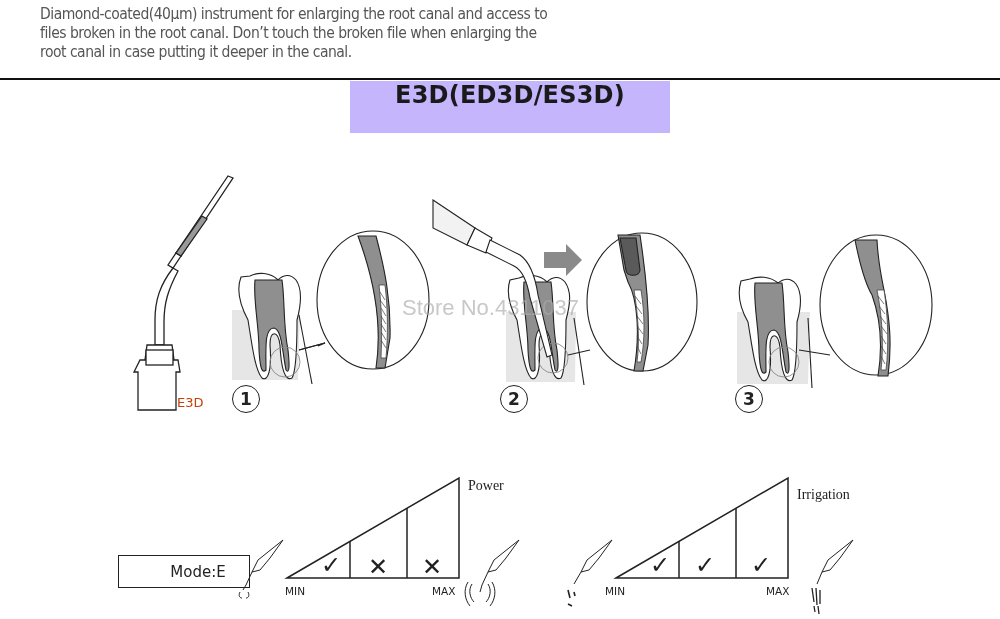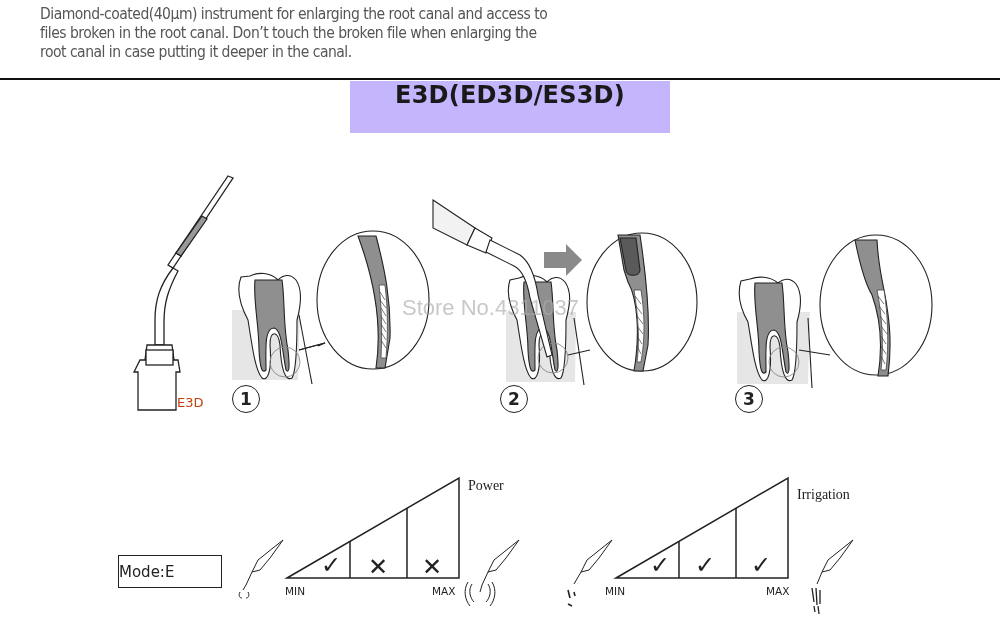--- a/index.html
+++ b/index.html
@@ -14,21 +14,21 @@
                background: #c4b5fd; display: flex; align-items: flex-start; justify-content: center; }
   .title-box span { font-family: "DejaVu Sans", sans-serif; font-weight: bold; font-size: 24px; color: #1a1a1a; letter-spacing: 0.2px; }
   svg.art { position: absolute; left: 0; top: 0; }
   .step-num { position: absolute; width: 26px; height: 26px; border: 1.6px solid #222; border-radius: 50%;
               font-family: "DejaVu Sans", sans-serif; font-weight: bold; font-size: 17px;
               display: flex; align-items: center; justify-content: center; background: #fff; }
   .tip-label { position: absolute; left: 138px; top: 395px; font-family: "DejaVu Sans", sans-serif; font-size: 13px; color: #c2410c; margin-left: 39px; }
   .watermark { position: absolute; left: 402px; top: 295px; font-family: "Liberation Sans", sans-serif;
                font-size: 22px; color: rgba(170,170,170,0.65); }
   .mode-box { position: absolute; left: 118px; top: 555px; width: 102px; height: 31px; border: 1.3px solid #222;
-              display: flex; align-items: center; justify-content: flex-start; font-family: "DejaVu Sans", sans-serif; font-size: 15px; }
+              display: flex; align-items: center; justify-content: center; font-family: "DejaVu Sans", sans-serif; font-size: 15px; padding-left: 28px; }
   .scale-label { position: absolute; font-family: Liberation Serif, serif; font-size: 14px; color: #222; }
   .minmax { position: absolute; font-family: "DejaVu Sans", sans-serif; font-size: 10.5px; color: #222; text-align: right; }
   .mark { position: absolute; font-family: "DejaVu Sans", sans-serif; font-size: 24px; font-weight: bold; color: #222; line-height: 1; }
 </style>
 </head>
 <body>
 
 <div class="desc">
   <div>Diamond-coated(40μm) instrument for enlarging the root canal and access to</div>
   <div>files broken in the root canal. Don’t touch the broken file when enlarging the</div>

